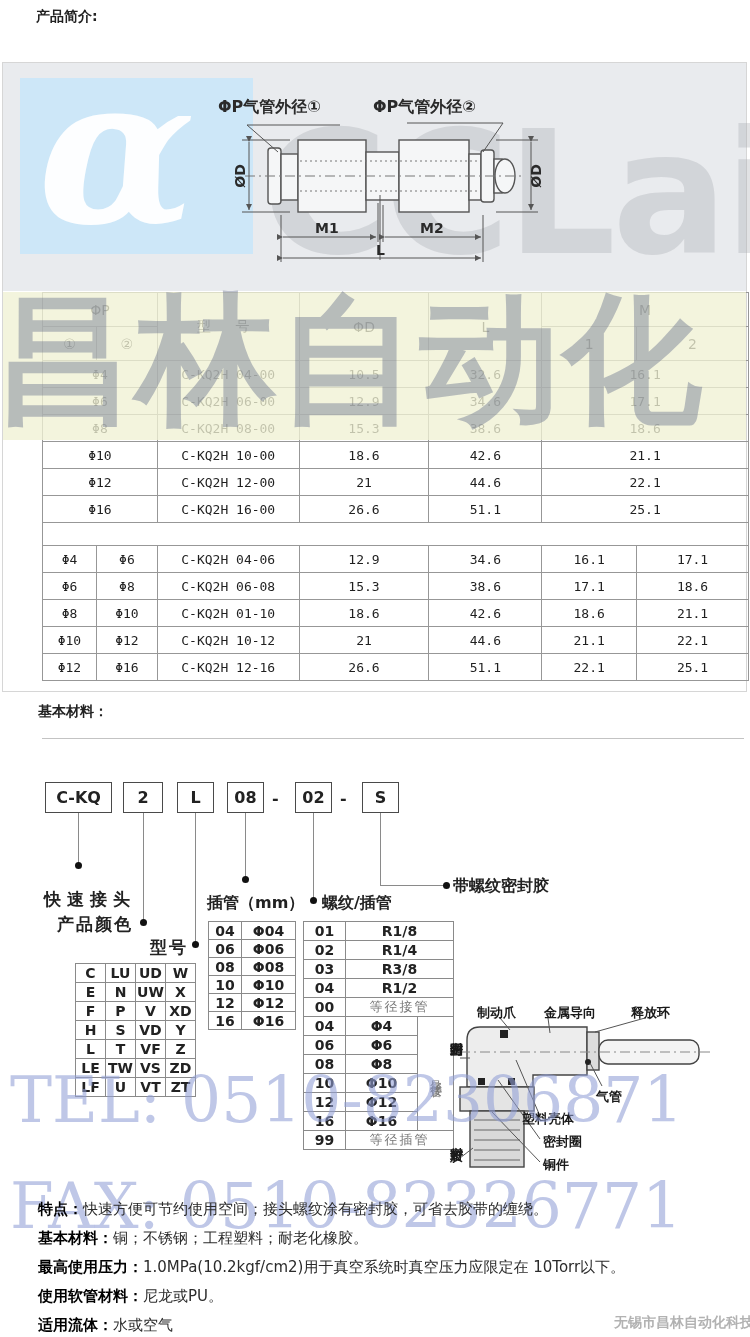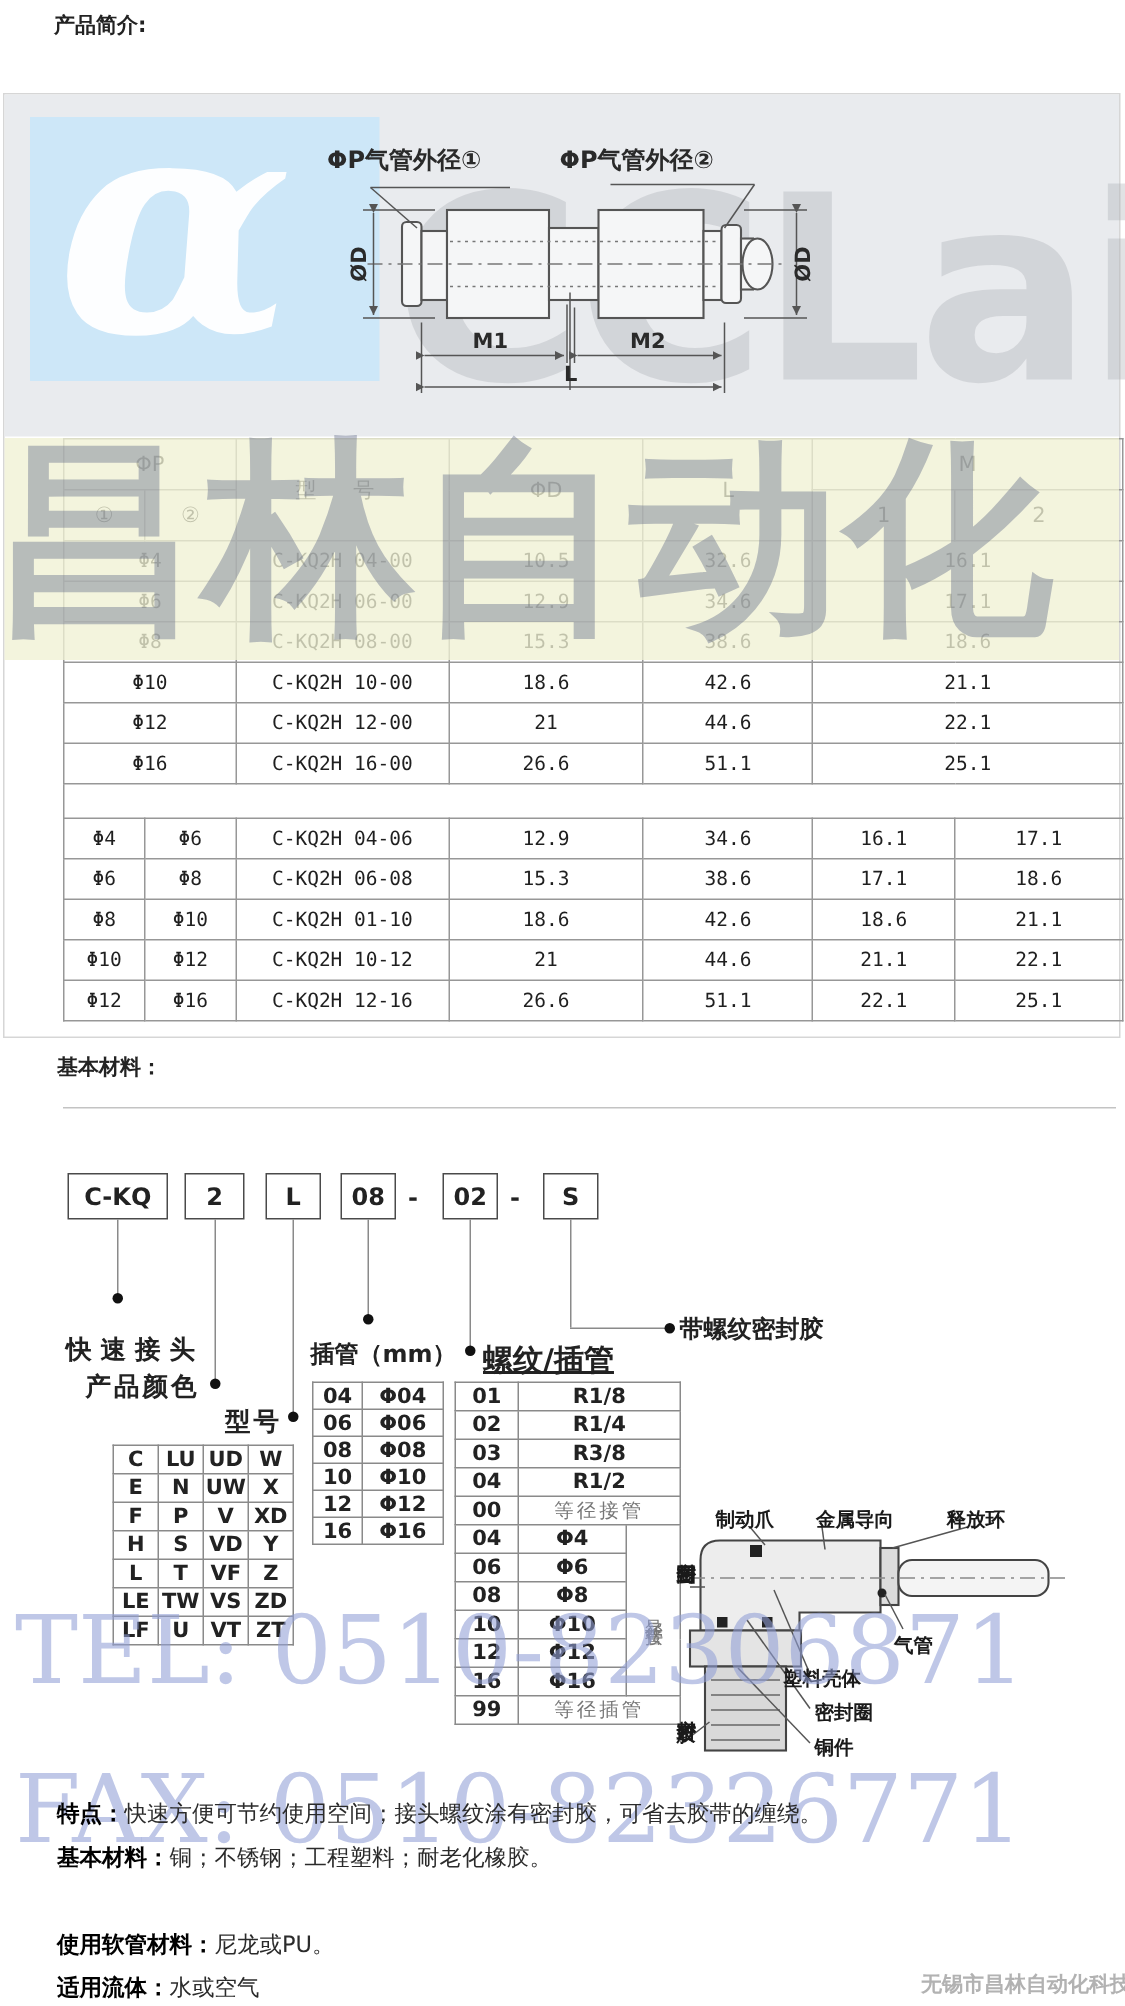--- a/index.html
+++ b/index.html
@@ -299,21 +299,21 @@
   <div class="abs vline" style="left:313px; top:813px; height:87px;"></div>
   <div class="abs dot" style="left:310px; top:897px;"></div>
   <div class="abs vline" style="left:380px; top:813px; height:72px;"></div>
   <div class="abs hline" style="left:380px; top:885px; width:66px;"></div>
   <div class="abs dot" style="left:443px; top:882px;"></div>
 
   <div class="abs sec-label" style="left:44px; top:888px; font-size:17px; letter-spacing:6px;">快速接头</div>
   <div class="abs sec-label" style="left:57px; top:913px; font-size:17px; letter-spacing:2px;">产品颜色</div>
   <div class="abs sec-label" style="left:150px; top:936px; font-size:17px; letter-spacing:2px;">型号</div>
   <div class="abs sec-label" style="left:207px; top:893px; font-size:16px;">插管（mm）</div>
-  <div class="abs sec-label" style="left:322px; top:893px; font-size:20px;text-decoration:underline;">螺纹/插管</div>
+  <div class="abs sec-label" style="left:322px; top:893px; font-size:16px;">螺纹/插管</div>
   <div class="abs sec-label" style="left:453px; top:876px; font-size:16px;">带螺纹密封胶</div>
 
   <table class="abs sub-table model-table">
     <tbody>
         <tr>
           <td>C</td>
           <td>LU</td>
           <td>UD</td>
           <td>W</td>
         </tr>
@@ -483,20 +483,23 @@
   <div class="abs elbow-label" style="left:543px; top:1133px;">密封圈</div>
   <div class="abs elbow-label" style="left:543px; top:1156px;">铜件</div>
   <div class="abs elbow-label v" style="left:447px; top:1136px;">密封胶</div>
 
   <div class="abs spec-line" style="top:1200px;">
     <b>特点：</b><span>快速方便可节约使用空间；接头螺纹涂有密封胶，可省去胶带的缠绕。</span>
   </div>
   <div class="abs spec-line" style="top:1229px;">
     <b>基本材料：</b><span>铜；不锈钢；工程塑料；耐老化橡胶。</span>
   </div>
+  <div class="abs spec-line" style="top:1258px;">
+    <b>最高使用压力：</b><span>1.0MPa(10.2kgf/cm2)用于真空系统时真空压力应限定在 10Torr以下。</span>
+  </div>
   <div class="abs spec-line" style="top:1287px;">
     <b>使用软管材料：</b><span>尼龙或PU。</span>
   </div>
   <div class="abs spec-line" style="top:1316px;">
     <b>适用流体：</b><span>水或空气</span>
   </div>
   <div class="abs company">无锡市昌林自动化科技</div>
 
   <div class="abs wm-tel">TEL: 0510-82306871</div>
   <div class="abs wm-fax">FAX: 0510-82326771</div>

